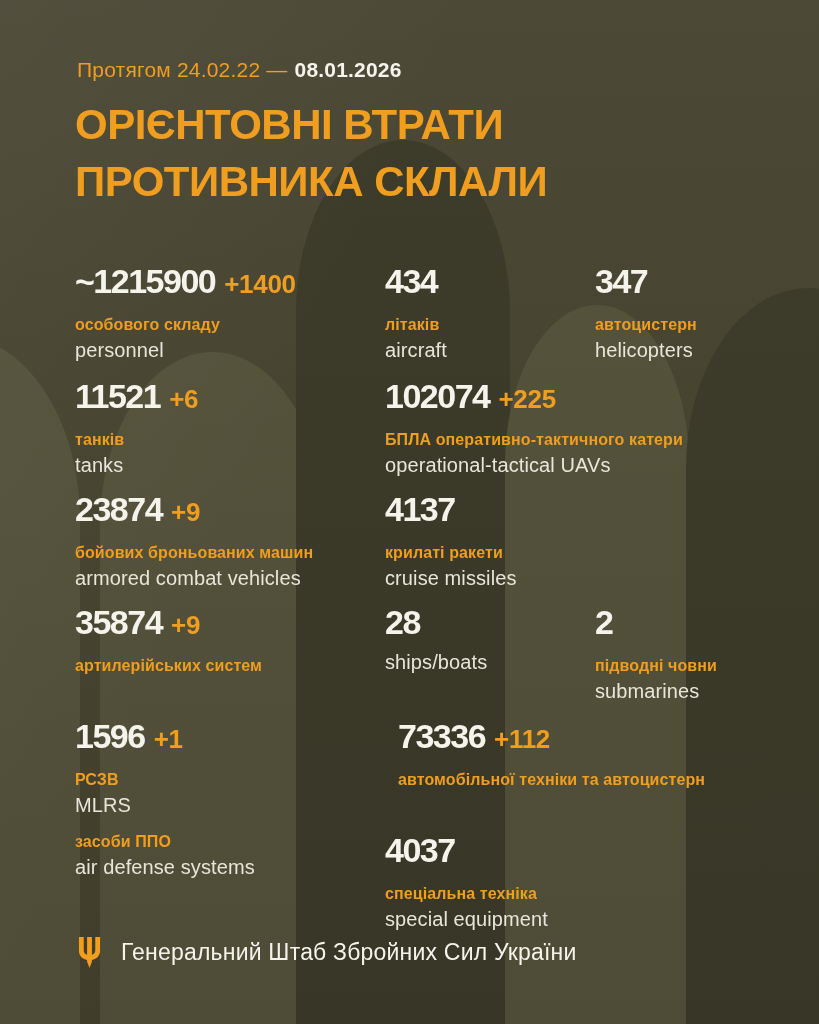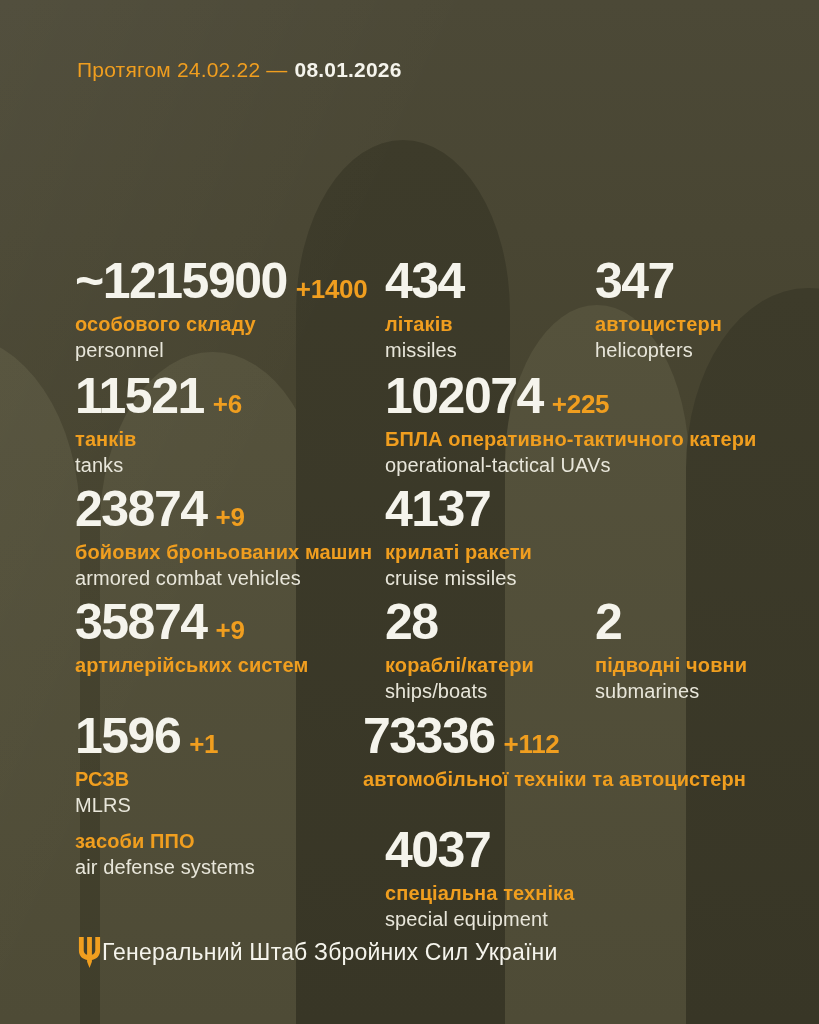--- a/index.html
+++ b/index.html
@@ -37,39 +37,39 @@
     position:absolute;left:75px;top:96px;
     color:var(--accent);font-weight:bold;
     font-size:42px;line-height:57px;letter-spacing:-0.5px;white-space:nowrap;
   }
 
   
   .stat{position:absolute;white-space:nowrap;}
   .num-row{display:flex;align-items:baseline;}
   .stat-value{
     color:var(--white);font-weight:bold;
-    font-size:50px;line-height:52px;letter-spacing:-1.5px;
+    font-size:34px;line-height:52px;letter-spacing:-1.5px;
   }
   .stat-delta{
     color:var(--accent);font-weight:bold;
     font-size:26px;margin-left:9px;letter-spacing:-0.3px;
   }
   .stat-label-ua{
     color:var(--accent);font-weight:bold;
-    font-size:20px;line-height:23px;margin-top:6px;letter-spacing:0.1px;
+    font-size:16px;line-height:23px;margin-top:6px;letter-spacing:0.1px;
   }
   .stat-label-en{
     color:var(--dimwhite);
     font-size:20px;line-height:24px;margin-top:2px;letter-spacing:0.1px;
   }
 
   
   .footer{
     position:absolute;left:77px;top:936px;
-    display:flex;align-items:center;
+    display:flex;align-items:center;gap:19px;
   }
   .tryzub{width:25px;height:33px;flex:0 0 auto;}
   .footer-text{
     color:var(--white);font-size:23px;font-weight:500;letter-spacing:0.2px;white-space:nowrap;
   }
 </style>
 </head>
 <body>
 
 <div id="stage">
@@ -78,38 +78,42 @@
   <div class="shell shell-light shell-b"></div>
   <div class="shell shell-dark shell-c"></div>
   <div class="shell shell-light shell-d"></div>
   <div class="shell shell-dark shell-e"></div>
   <div class="streak"></div>
 
   <div class="date-line">
     <span class="date-prefix">Протягом 24.02.22 —</span><span class="date-value">08.01.2026</span>
   </div>
 
+  <div class="title">
+    <div>ОРІЄНТОВНІ ВТРАТИ</div>
+    <div>ПРОТИВНИКА СКЛАЛИ</div>
+  </div>
 
   <div id="stats-layer">
   <div class="stat" style="top: 255px; left: 75px;">
     <div class="num-row">
       <span class="stat-value">~1215900</span>
       <span class="stat-delta">+1400</span>
     </div>
     <div class="stat-label-ua">особового складу</div>
     <div class="stat-label-en">personnel</div>
   </div>
 
   <div class="stat" style="top: 255px; left: 385px;">
     <div class="num-row">
       <span class="stat-value">434</span>
 
     </div>
     <div class="stat-label-ua">літаків</div>
-    <div class="stat-label-en">missiles</div>
+    <div class="stat-label-en">aircraft</div>
   </div>
 
   <div class="stat" style="top: 255px; left: 595px;">
     <div class="num-row">
       <span class="stat-value">347</span>
 
     </div>
     <div class="stat-label-ua">автоцистерн</div>
     <div class="stat-label-en">helicopters</div>
   </div>
@@ -156,21 +160,20 @@
       <span class="stat-delta">+9</span>
     </div>
     <div class="stat-label-ua">артилерійських систем</div>
   </div>
 
   <div class="stat" style="top: 596px; left: 385px;">
     <div class="num-row">
       <span class="stat-value">28</span>
 
     </div>
-    <div class="stat-label-ua">кораблі/катери</div>
     <div class="stat-label-en">ships/boats</div>
   </div>
 
   <div class="stat" style="top: 596px; left: 595px;">
     <div class="num-row">
       <span class="stat-value">2</span>
 
     </div>
     <div class="stat-label-ua">підводні човни</div>
     <div class="stat-label-en">submarines</div>
@@ -178,21 +181,21 @@
 
   <div class="stat" style="top: 710px; left: 75px;">
     <div class="num-row">
       <span class="stat-value">1596</span>
       <span class="stat-delta">+1</span>
     </div>
     <div class="stat-label-ua">РСЗВ</div>
     <div class="stat-label-en">MLRS</div>
   </div>
 
-  <div class="stat" style="top: 710px; left: 363px;">
+  <div class="stat" style="top: 710px; left: 398px;">
     <div class="num-row">
       <span class="stat-value">73336</span>
       <span class="stat-delta">+112</span>
     </div>
     <div class="stat-label-ua">автомобільної техніки та автоцистерн</div>
   </div>
 
   <div class="stat" style="top: 824px; left: 75px;">
     <div class="stat-label-ua">засоби ППО</div>
     <div class="stat-label-en">air defense systems</div>

